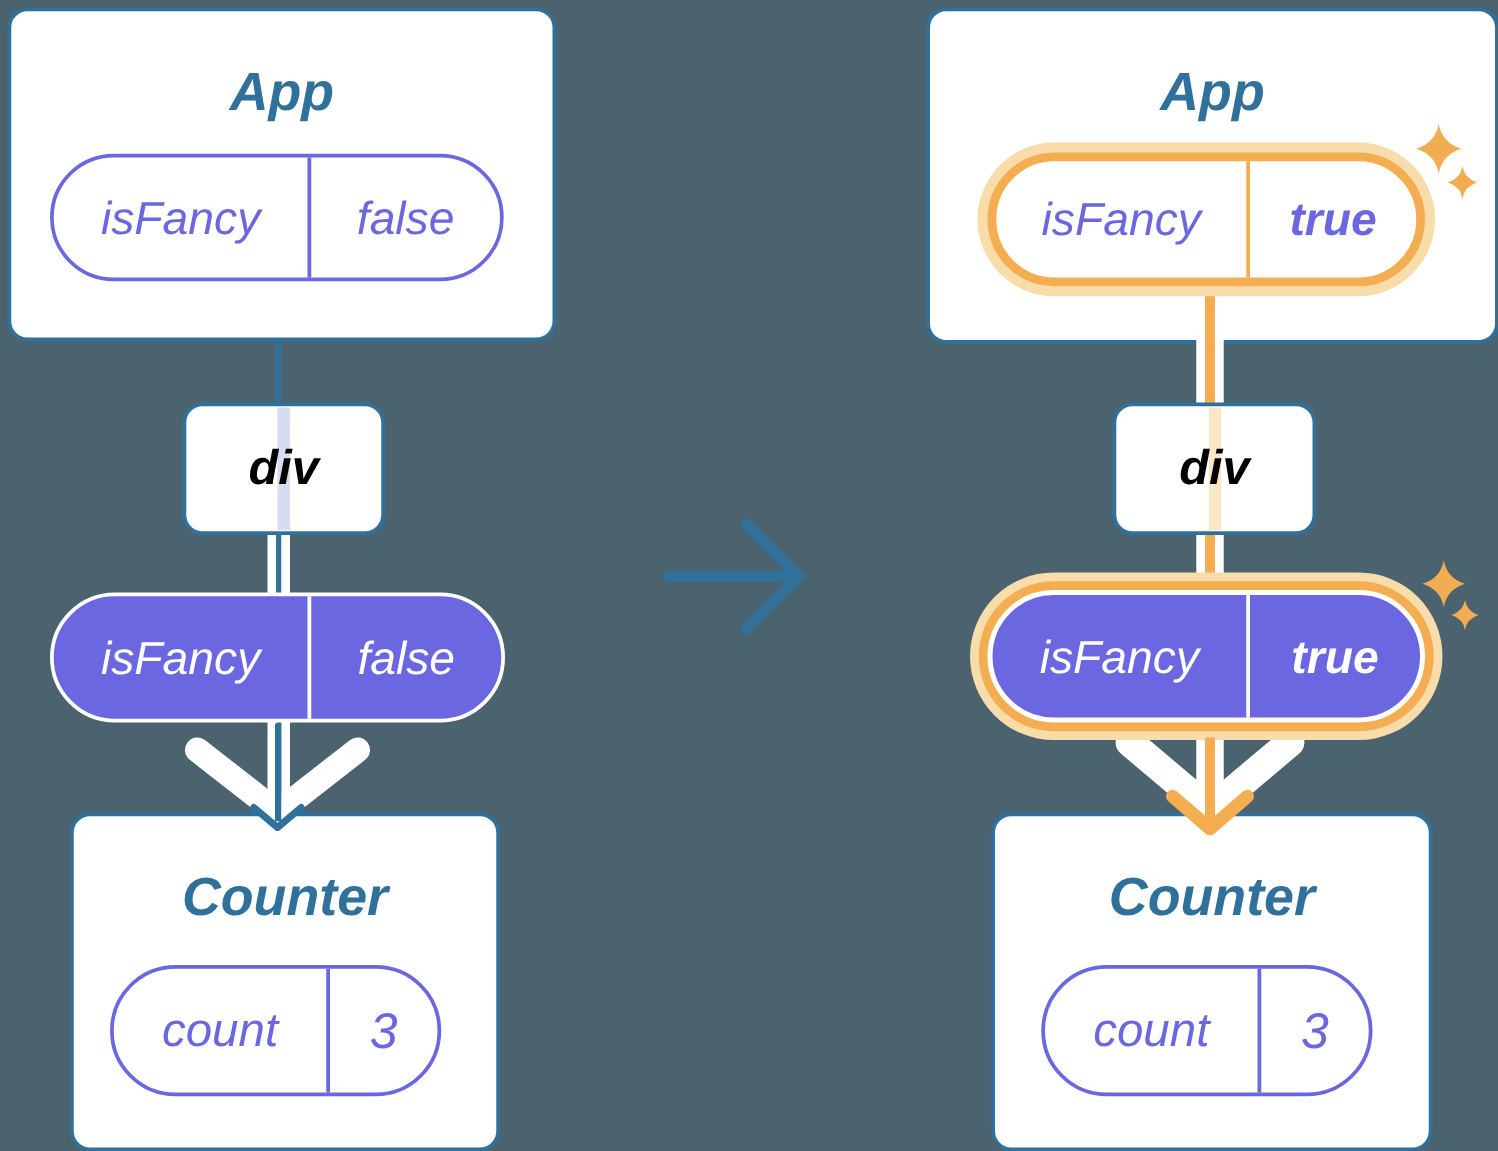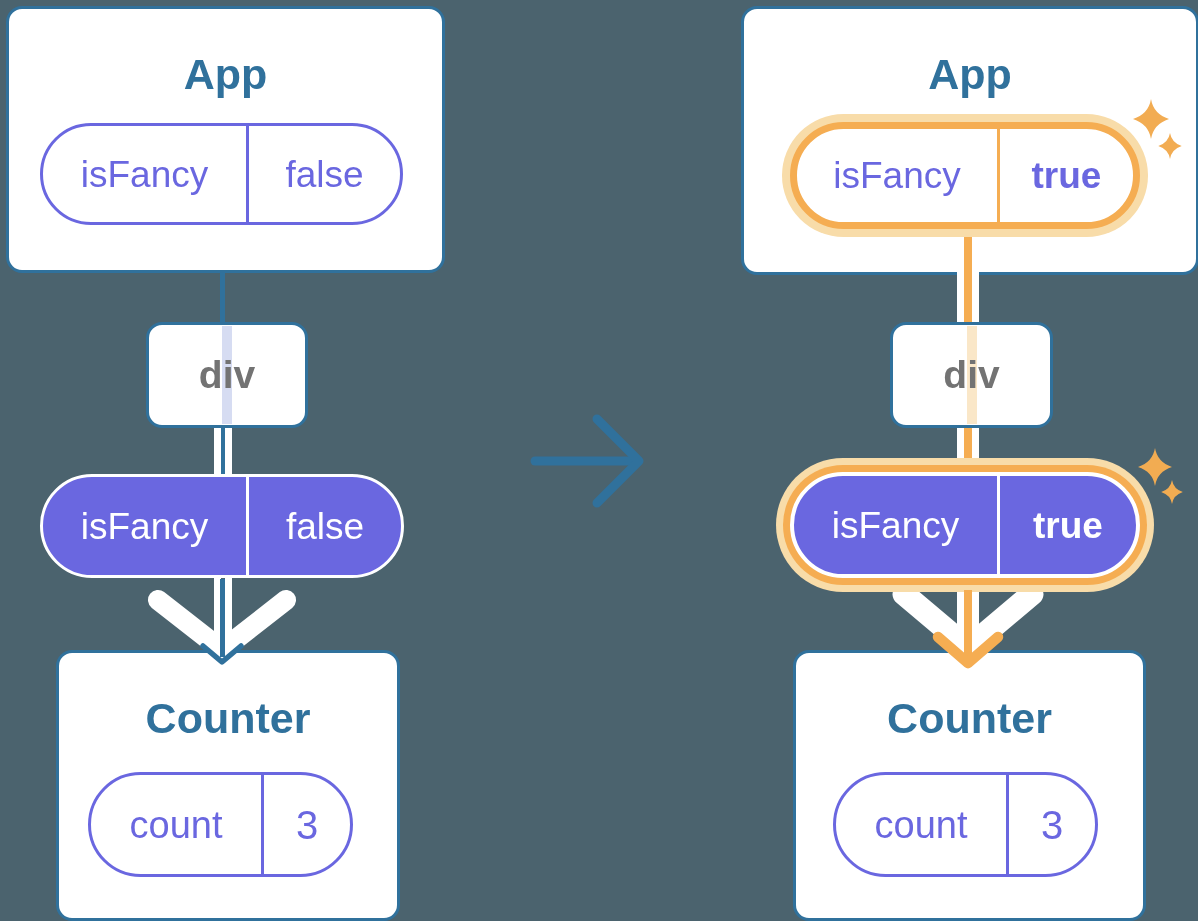--- a/index.html
+++ b/index.html
@@ -1,27 +1,27 @@
 <!DOCTYPE html>
 <html><head>
 <meta charset="utf-8">
 <style>
   html,body{margin:0;padding:0;background:#4B636E;}
   .stage{
     position:relative;width:1198px;height:921px;overflow:hidden;
-    background:#4B636E;font-family:"Liberation Sans",sans-serif;
+    background:#4B636E;font-family:"Liberation Sans",sans-serif;font-style:italic;
   }
   
   .card{position:absolute;background:#fff;border:3px solid #30719C;border-radius:16px;z-index:2;}
   .card-title{position:absolute;left:0;right:0;top:44px;text-align:center;
     color:#30719C;font-size:43px;font-weight:600;line-height:1;z-index:3;}
   .dom-box{position:absolute;background:#fff;border:3px solid #30719C;border-radius:16px;z-index:2;
     display:flex;align-items:center;justify-content:center;}
   .dom-box .stripe{position:absolute;top:1px;bottom:1px;left:50%;width:10px;margin-left:-5px;z-index:1;}
-  .dom-box .dom-label{position:relative;z-index:2;color:#737373;font-size:39px;font-weight:600;}
+  .dom-box .dom-label{position:relative;z-index:2;color:#000000;font-size:39px;font-weight:600;}
   
   .pill{position:absolute;display:flex;align-items:stretch;border-radius:70px;z-index:4;box-sizing:border-box;text-align:right;}
   .pill .seg{display:flex;align-items:center;justify-content:center;font-size:37px;line-height:1;}
   .pill .seg.name{flex:0 0 auto;}
   .pill .seg.value{flex:1 1 auto;}
   .outline-pill{background:#fff;border:3px solid #6A67E0;color:#6A67E0;}
   .outline-pill .seg.value{border-left:3px solid #6A67E0;}
   .solid-pill{background:#6A67E0;border:3px solid #fff;color:#fff;}
   .solid-pill .seg.value{border-left:3px solid #fff;}
   .fancy-outline{background:#fff;border:7px solid #F5AD52;color:#6A67E0;

